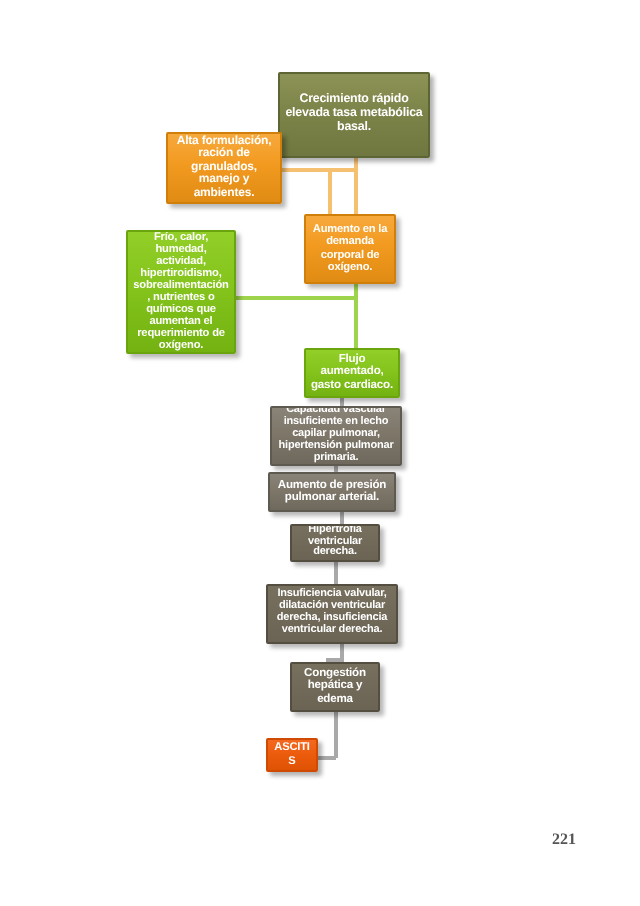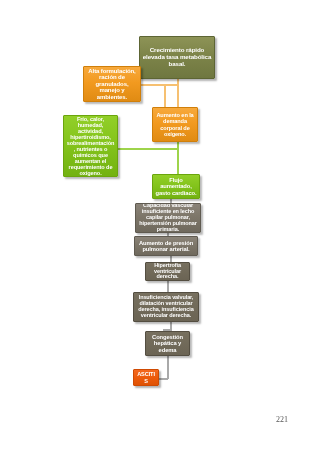--- a/index.html
+++ b/index.html
@@ -80,20 +80,21 @@
     background: #b9b9b9;
   }
   .conn.orange-line { background: #f6c071; }
   .conn.green-line  { background: #9ed44b; }
   .conn.gray-line   { background: #a9a9a9; }
   .page-number {
     position: absolute;
     color: #555555;
     font-size: 8px;
     font-family: "Liberation Serif", serif;
+    font-weight: bold;
   }
 </style>
 </head>
 <body>
 
 <div class="page">
 
   <div class="conn orange-line" style="left:177px; top:79px; width:1.5px; height:28px;"></div>
 
   <div class="conn orange-line" style="left:141px; top:84px; width:37px; height:1.5px;"></div>

